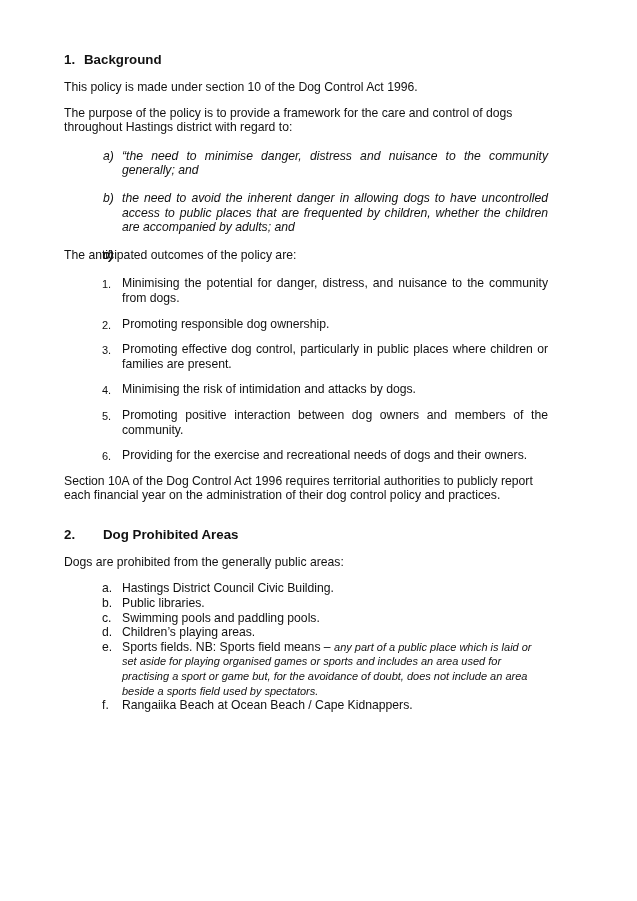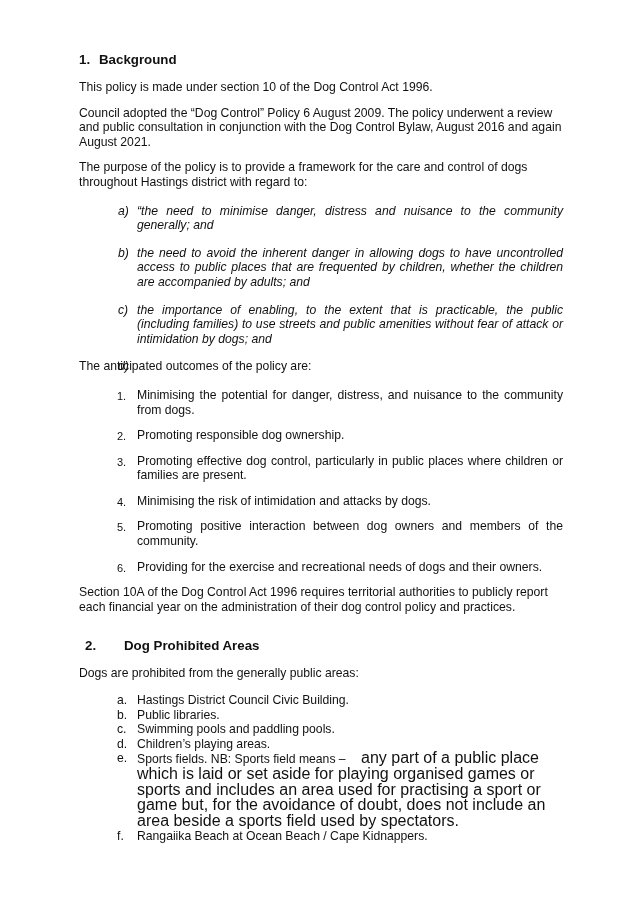--- a/index.html
+++ b/index.html
@@ -10,21 +10,21 @@
   body {
     width: 637px;
     height: 901px;
     position: relative;
     overflow: hidden;
     font-family: "Liberation Sans", sans-serif;
     color: #111111;
   }
   .page {
     position: absolute;
-    left: 79px;
+    left: 64px;
     top: 52px;
     width: 484px;
     font-size: 12.2px;
     line-height: 14.6px;
   }
   h2 {
     margin: 0;
     font-size: 13.3px;
     font-weight: bold;
     line-height: 16px;
@@ -86,59 +86,58 @@
     position: relative;
     padding-left: 58px;
     margin-bottom: 0;
   }
   ol.alpha-list li .marker {
     position: absolute;
     left: 38px;
     top: 0;
   }
   .italic-small {
-    font-size: 16px;
+    font-style: italic;
+    font-size: 11px;
     line-height: 13.4px;
-    margin-left: 12px;
   }
 </style>
 </head>
 <body>
 
 <div class="page">
 
   <h2>
     <span class="num h1num">1.</span><span>Background</span>
   </h2>
 
   <p class="sp-a">This policy is made under section 10 of the Dog Control Act 1996.</p>
-  <p class="sp-b">Council adopted the “Dog Control” Policy 6 August 2009.  The policy underwent a review and public consultation in conjunction with the Dog Control Bylaw, August 2016 and again August 2021.</p>
   <p class="sp-b">The purpose of the policy is to provide a framework for the care and control of dogs throughout Hastings district with regard to:</p>
 
   <ol class="alpha-quote">
     <li><span class="marker">a)</span><span>“the need to minimise danger, distress and nuisance to the community generally; and</span></li>
     <li><span class="marker">b)</span><span>the need to avoid the inherent danger in allowing dogs to have uncontrolled access to public places that are frequented by children, whether the children are accompanied by adults; and</span></li>
-    <li><span class="marker">c)</span><span>the importance of enabling, to the extent that is practicable, the public (including families) to use streets and public amenities without fear of attack or intimidation by dogs; and</span></li>
+    <li><span class="marker">c)</span></li>
     <li><span class="marker">d)</span></li>
   </ol>
 
   <p class="bold-lead">The anticipated outcomes of the policy are:</p>
 
   <ol class="numbered">
     <li><span class="marker">1.</span><span>Minimising the potential for danger, distress, and nuisance to the community from dogs.</span></li>
     <li><span class="marker">2.</span><span>Promoting responsible dog ownership.</span></li>
     <li><span class="marker">3.</span><span>Promoting effective dog control, particularly in public places where children or families are present.</span></li>
     <li><span class="marker">4.</span><span>Minimising the risk of intimidation and attacks by dogs.</span></li>
     <li><span class="marker">5.</span><span>Promoting positive interaction between dog owners and members of the community.</span></li>
     <li><span class="marker">6.</span><span>Providing for the exercise and recreational needs of dogs and their owners.</span></li>
   </ol>
 
   <p style="margin-top:0px;">Section 10A of the Dog Control Act 1996 requires territorial authorities to publicly report each financial year on the administration of their dog control policy and practices.</p>
 
-  <h2 style="margin-top:24px;margin-left:6px;">
+  <h2 style="margin-top:24px;">
     <span class="num h2num">2.</span><span>Dog Prohibited Areas</span>
   </h2>
 
   <p class="sp-a">Dogs are prohibited from the generally public areas:</p>
 
   <ol class="alpha-list">
     <li><span class="marker">a.</span><span>Hastings District Council Civic Building.</span></li>
     <li><span class="marker">b.</span><span>Public libraries.</span></li>
     <li><span class="marker">c.</span><span>Swimming pools and paddling pools.</span></li>
     <li><span class="marker">d.</span><span>Children’s playing areas.</span></li>

